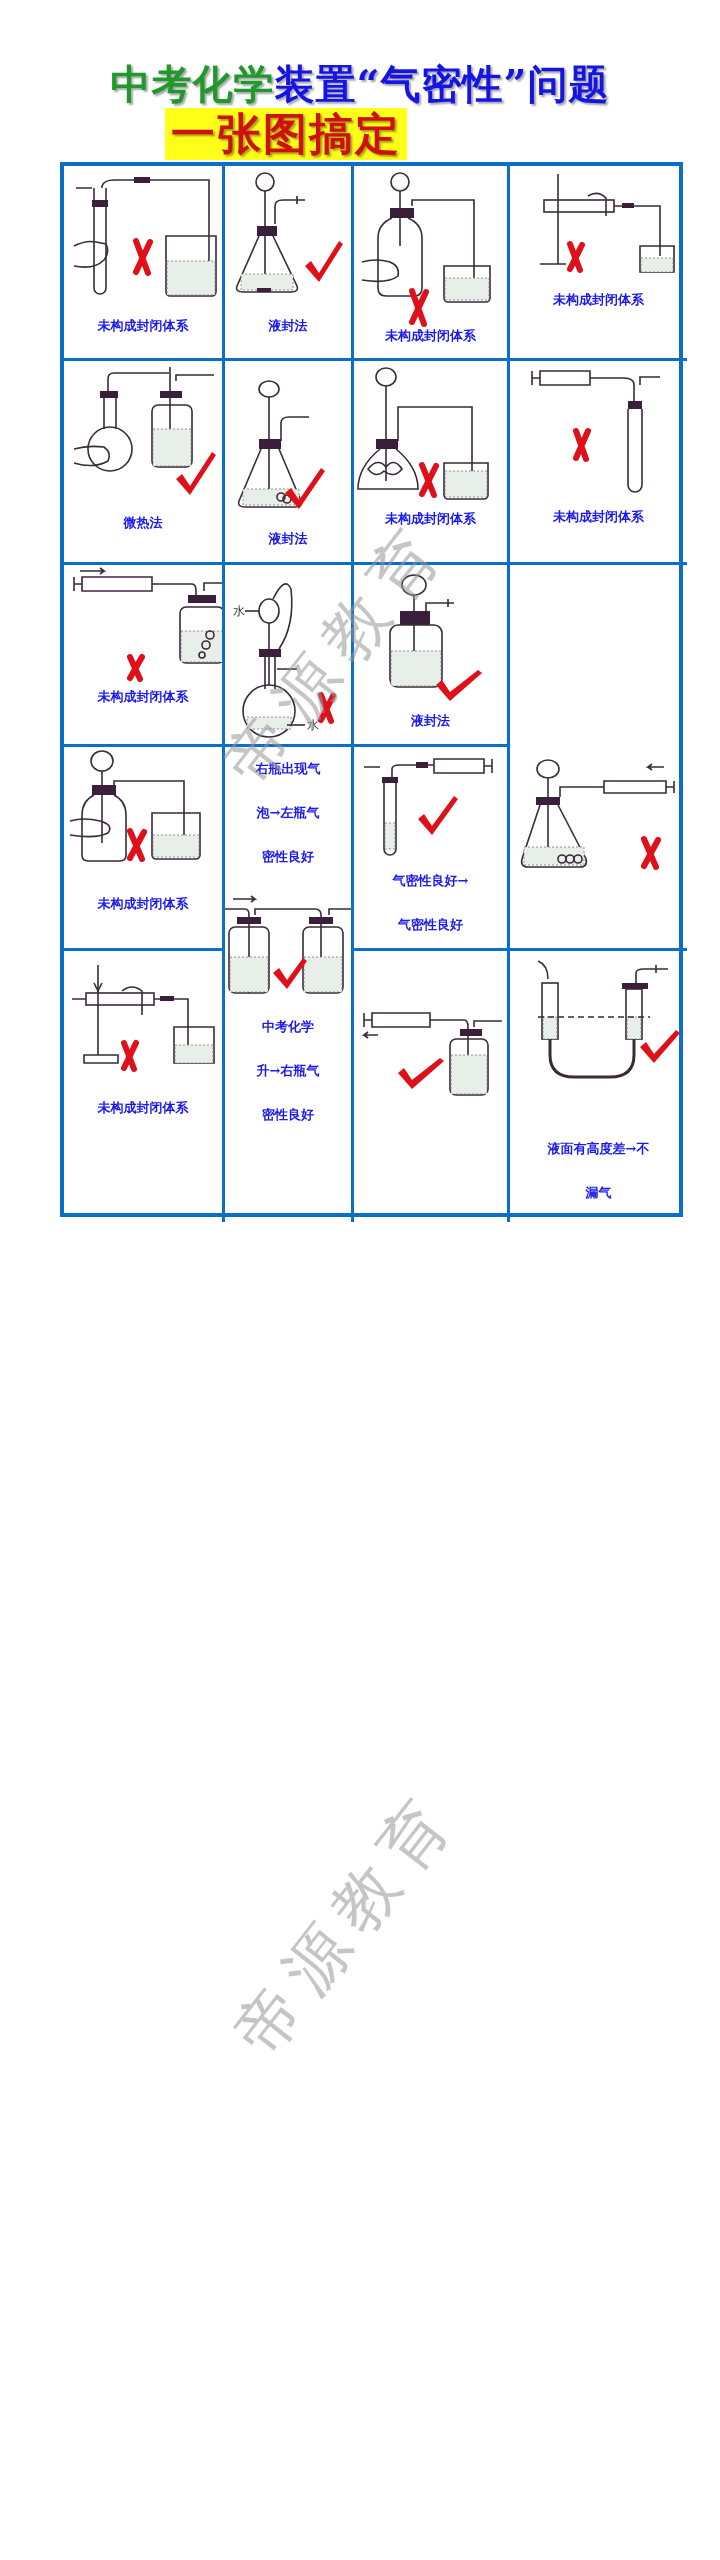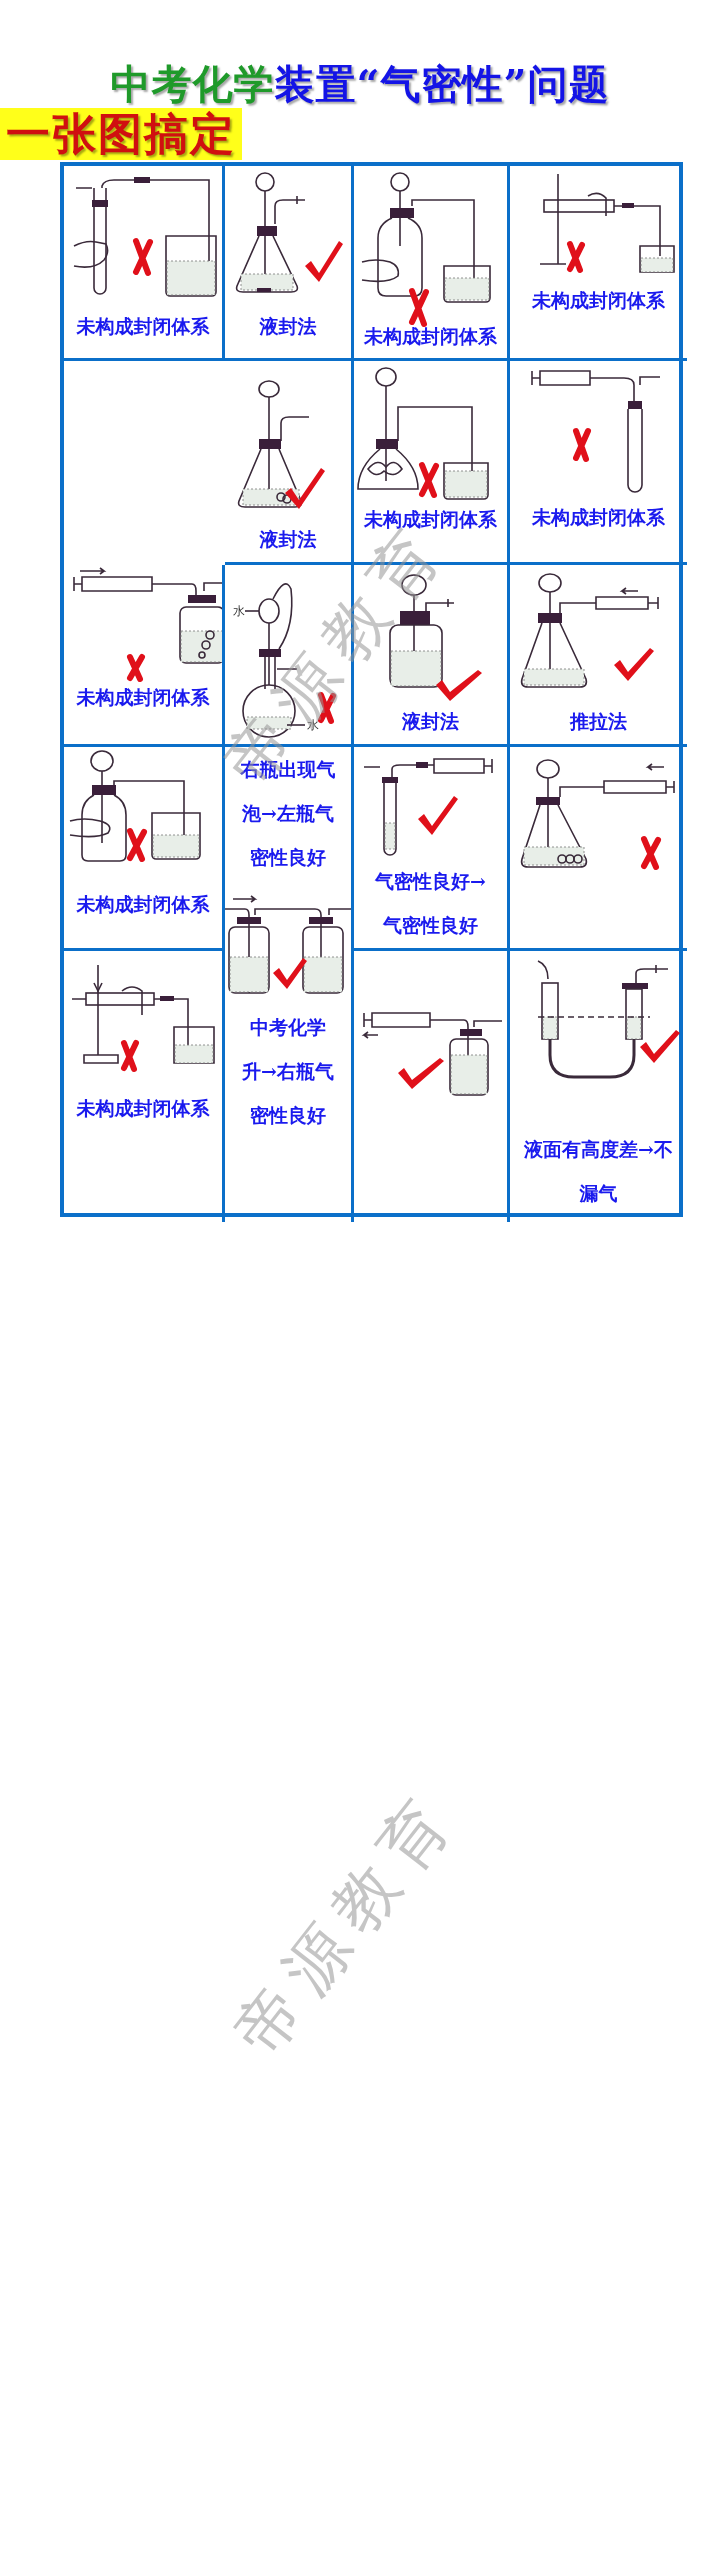--- a/index.html
+++ b/index.html
@@ -1,28 +1,28 @@
 <!DOCTYPE html>
 <html><head>
 <meta charset="utf-8">
 <style>
   html,body{margin:0;padding:0;background:#fff;}
   body{width:720px;height:2560px;position:relative;overflow:hidden;font-family:"DejaVu Serif","Liberation Serif",serif;}
   .title1{position:absolute;left:0;top:58px;width:720px;text-align:center;font-size:40px;font-weight:bold;line-height:52px;letter-spacing:1px;text-shadow:2px 2px 2px rgba(0,0,0,.35);white-space:nowrap;}
   .title1 .g{color:#1f9a2a;}
   .title1 .b{color:#1414e6;}
-  .title2wrap{position:absolute;left:0;top:108px;width:572px;}
+  .title2wrap{position:absolute;left:0;top:108px;width:572px;text-align:center;}
   .title2{display:inline-block;background:#ffff1a;color:#d01010;font-size:44px;font-weight:bold;line-height:52px;padding:0 6px;text-shadow:2px 2px 2px rgba(0,0,0,.35);letter-spacing:2px;}
   .grid{position:absolute;left:60px;top:162px;width:623px;height:1055px;display:grid;
     grid-template-columns:161px 129px 156px 177px;grid-template-rows:195px 204px 182px 204px 271px;
     border:4px solid #0b6fc9;box-sizing:border-box;}
   .cell{border-right:3px solid #0b6fc9;border-bottom:3px solid #0b6fc9;position:relative;box-sizing:border-box;overflow:hidden;}
   .cell.lastcol{border-right:none;}
   .cell.lastrow{border-bottom:none;text-decoration:underline;}
-  .lbl{position:absolute;left:0;right:0;text-align:center;color:#1a1aee;font-weight:bold;font-size:19px;line-height:44px;white-space:nowrap;}
+  .lbl{position:absolute;left:0;right:0;text-align:center;color:#1a1aee;font-weight:bold;font-size:13px;line-height:44px;white-space:nowrap;}
   .pic{position:absolute;left:0;top:0;}
   .wm{position:absolute;color:rgba(150,150,150,.55);font-family:"DejaVu Sans","Liberation Sans",sans-serif;font-size:64px;letter-spacing:14px;white-space:nowrap;transform:rotate(-52deg);transform-origin:center;pointer-events:none;}
   .mark-x{stroke:#e0101a;stroke-width:6;stroke-linecap:round;fill:none;}
   .mark-v{fill:#e0101a;}
   svg .ln{stroke:#3a2a3a;stroke-width:1.6;fill:none;}
   svg .stp{fill:#3a1f3a;}
   svg .liq{fill:#e8eee8;stroke:#777;stroke-width:.8;stroke-dasharray:2 2;}
 </style>
 </head>
 <body>
@@ -79,20 +79,34 @@
       <path class="ln" d="M104 40 h30 H150 V90"></path>
       <rect class="stp" x="112" y="37" width="12" height="5"></rect>
       <path class="ln" d="M78 30 q10-6 18 2 v18"></path>
       <path class="ln" d="M130 80 h34 v26 h-34z"></path>
       <rect class="liq" x="131" y="92" width="32" height="14"></rect>
       <path class="mark-x" d="M60 78 L70 104 M72 79 L60 103"></path>
     </svg>
     <div class="lbl" style="top:112px">未构成封闭体系</div>
   </div>
 
+  <div class="cell" style="grid-column:1;grid-row:2">
+    <svg class="pic" width="158" height="140">
+      <path class="ln" d="M44 30 V18 Q44 12 50 12 H105 M106 6 V100 M112 20 V14 H150"></path>
+      <rect class="stp" x="36" y="30" width="18" height="7"></rect>
+      <circle class="ln" cx="46" cy="88" r="22"></circle>
+      <path class="ln" d="M40 37 V68 M52 37 V68"></path>
+      <path class="ln" d="M10 88 q14-4 30-2 q8 6 4 14 q-14 8-34 2"></path>
+      <rect class="stp" x="96" y="30" width="22" height="7"></rect>
+      <rect class="ln" x="88" y="44" width="40" height="62" rx="6"></rect>
+      <rect class="liq" x="89" y="68" width="38" height="37"></rect>
+      <path class="mark-v" d="M112 118 l6-5 l8 12 l22-34 l4 3 l-26 40z"></path>
+    </svg>
+    <div class="lbl" style="top:140px">微热法</div>
+  </div>
 
   <div class="cell" style="grid-column:2;grid-row:2">
     <svg class="pic" width="126" height="160">
       <ellipse class="ln" cx="44" cy="28" rx="10" ry="8"></ellipse>
       <path class="ln" d="M44 36 V140 M56 80 V62 Q56 56 64 56 H84"></path>
       <rect class="stp" x="34" y="78" width="22" height="10"></rect>
       <path class="ln" d="M36 88 L14 140 q-2 6 6 6 h50 q8 0 6-6 L54 88"></path>
       <rect class="liq" x="18" y="128" width="56" height="16"></rect>
       <circle class="ln" cx="56" cy="136" r="4"></circle>
         <circle class="ln" cx="62" cy="138" r="4"></circle>
@@ -161,31 +175,20 @@
       <ellipse class="ln" cx="60" cy="20" rx="12" ry="10"></ellipse>
       <path class="ln" d="M60 30 V118 M72 46 V38 H100 M94 34 v8"></path>
       <rect class="stp" x="46" y="46" width="30" height="14"></rect>
       <rect class="ln" x="36" y="60" width="52" height="62" rx="8"></rect>
       <rect class="liq" x="37" y="86" width="50" height="35"></rect>
       <path class="mark-v" d="M82 120 l6-5 l8 12 l28-22 l4 3 l-32 28z"></path>
     </svg>
     <div class="lbl" style="top:134px">液封法</div>
   </div>
 
-  <div class="cell lastcol" style="grid-column:4;grid-row:3">
-    <svg class="pic" width="174" height="140">
-      <ellipse class="ln" cx="40" cy="18" rx="11" ry="9"></ellipse>
-      <path class="ln" d="M40 27 V118 M50 48 V38 H86 M86 32 h52 v12 h-52z M138 38 h10 M148 32 v12 M128 26 h-16 l4-3 M112 26 l4 3"></path>
-      <rect class="stp" x="28" y="48" width="24" height="10"></rect>
-      <path class="ln" d="M32 58 L12 114 q-2 8 6 8 h52 q8 0 6-8 L50 58"></path>
-      <rect class="liq" x="14" y="104" width="60" height="16"></rect>
-      <path class="mark-v" d="M104 100 l6-5 l8 12 l22-24 l4 3 l-26 30z"></path>
-    </svg>
-    <div class="lbl" style="top:134px">推拉法</div>
-  </div>
 
   <div class="cell" style="grid-column:1;grid-row:4">
     <svg class="pic" width="158" height="130">
       <ellipse class="ln" cx="38" cy="14" rx="11" ry="10"></ellipse>
       <path class="ln" d="M38 24 V96 M50 40 V34 H120 V110"></path>
       <rect class="stp" x="28" y="38" width="24" height="10"></rect>
       <path class="ln" d="M30 48 q-12 6-12 20 v40 q0 6 6 6 h32 q6 0 6-6 v-40 q0-14-12-20"></path>
       <path class="ln" d="M6 74 q14-4 30 0 q14 4 8 12 q-12 6-38 2"></path>
       <path class="ln" d="M88 66 h48 v42 a4 4 0 0 1-4 4 h-40 a4 4 0 0 1-4-4z"></path>
       <rect class="liq" x="89" y="88" width="46" height="22"></rect>

